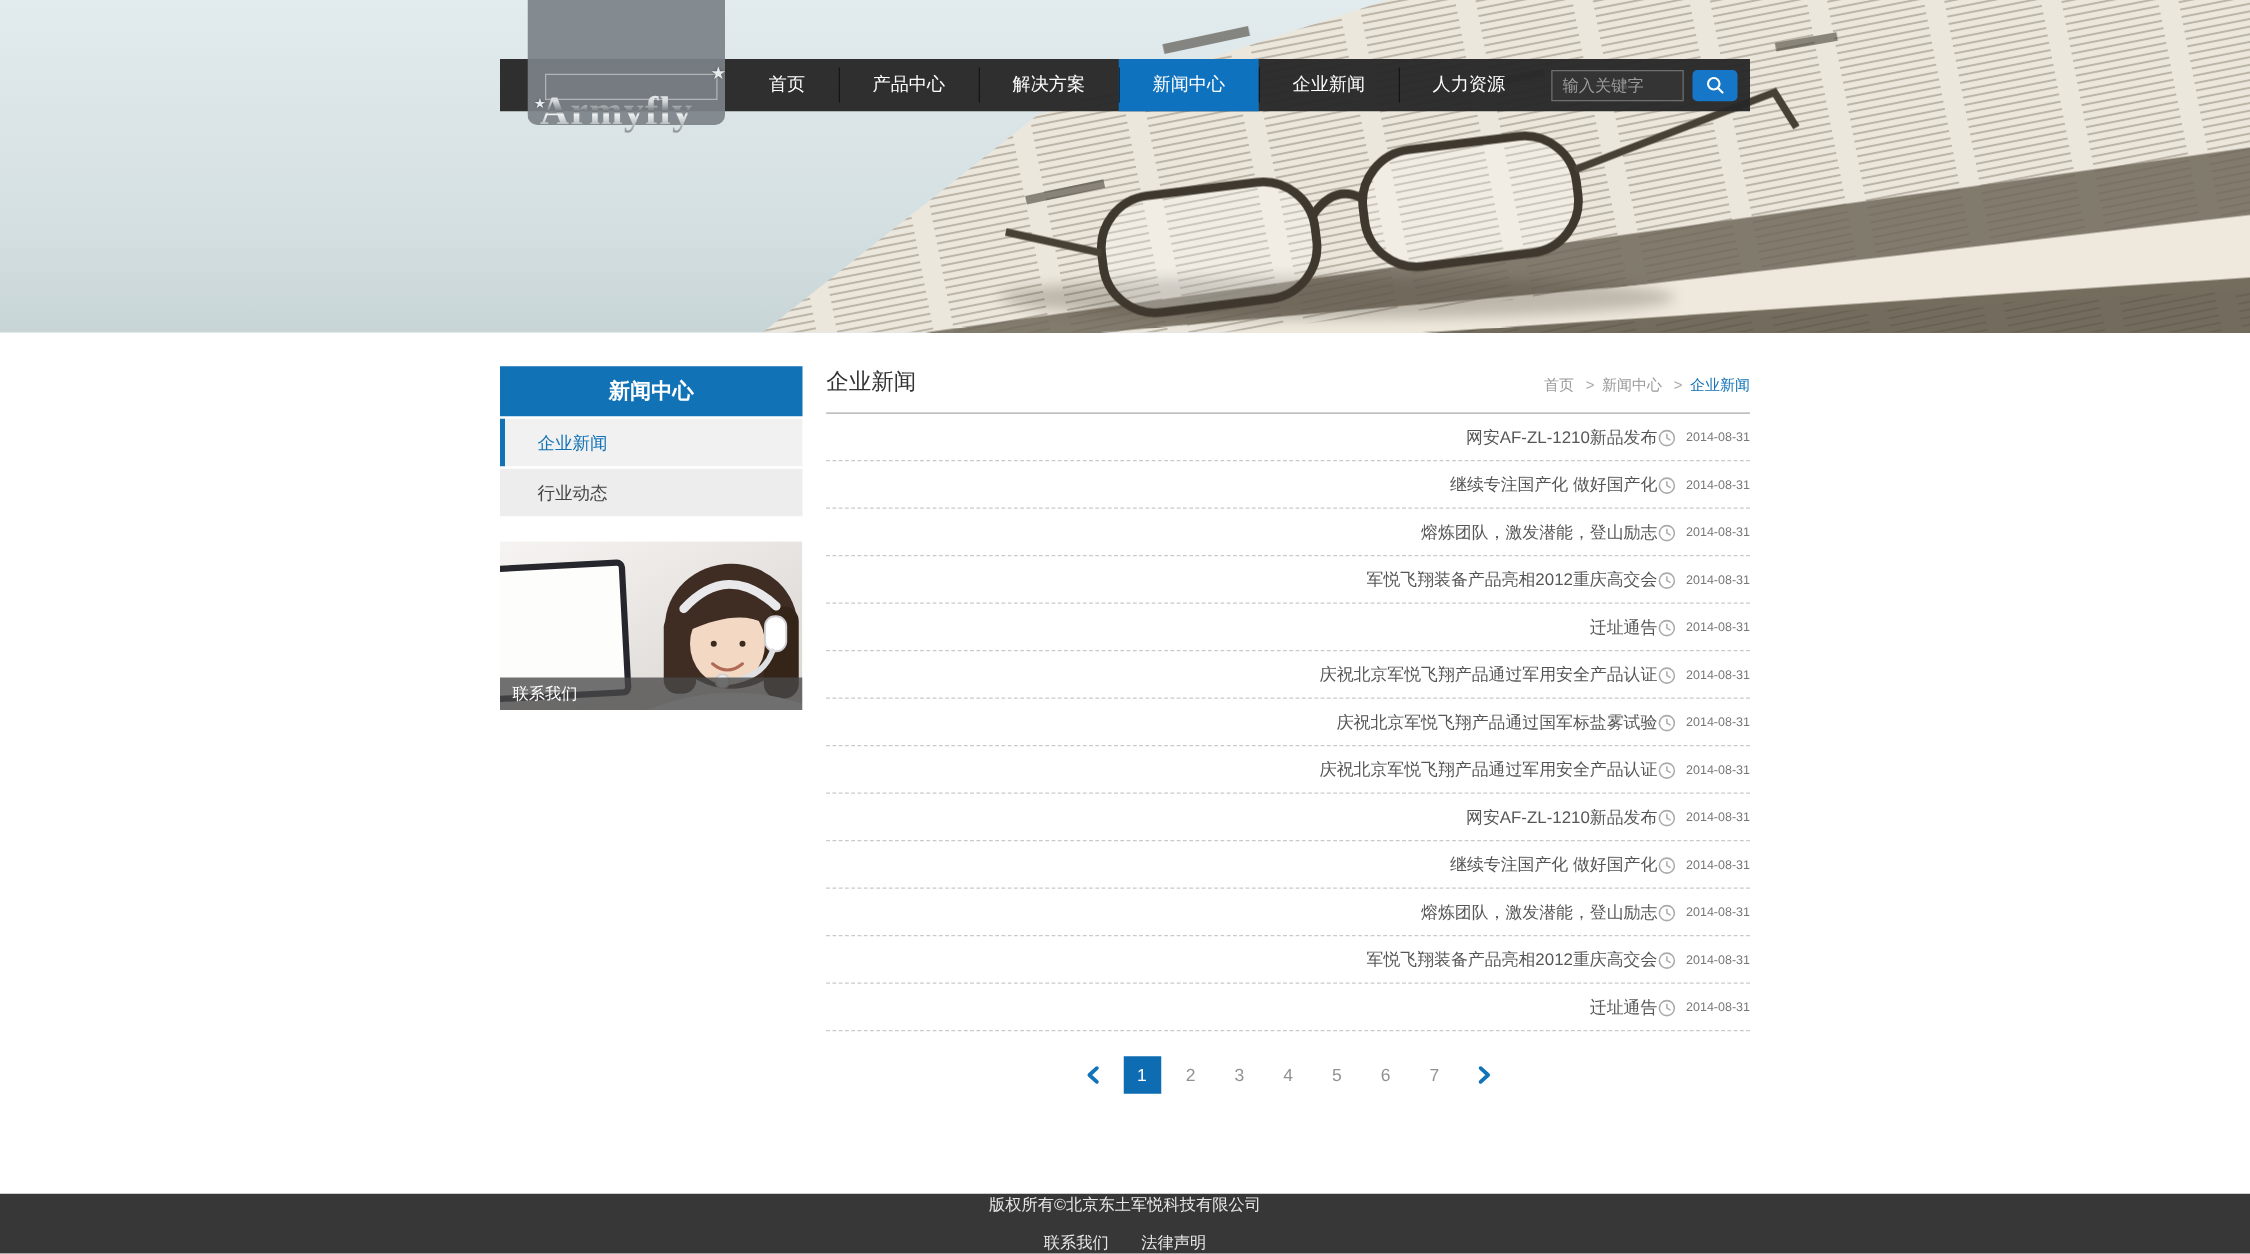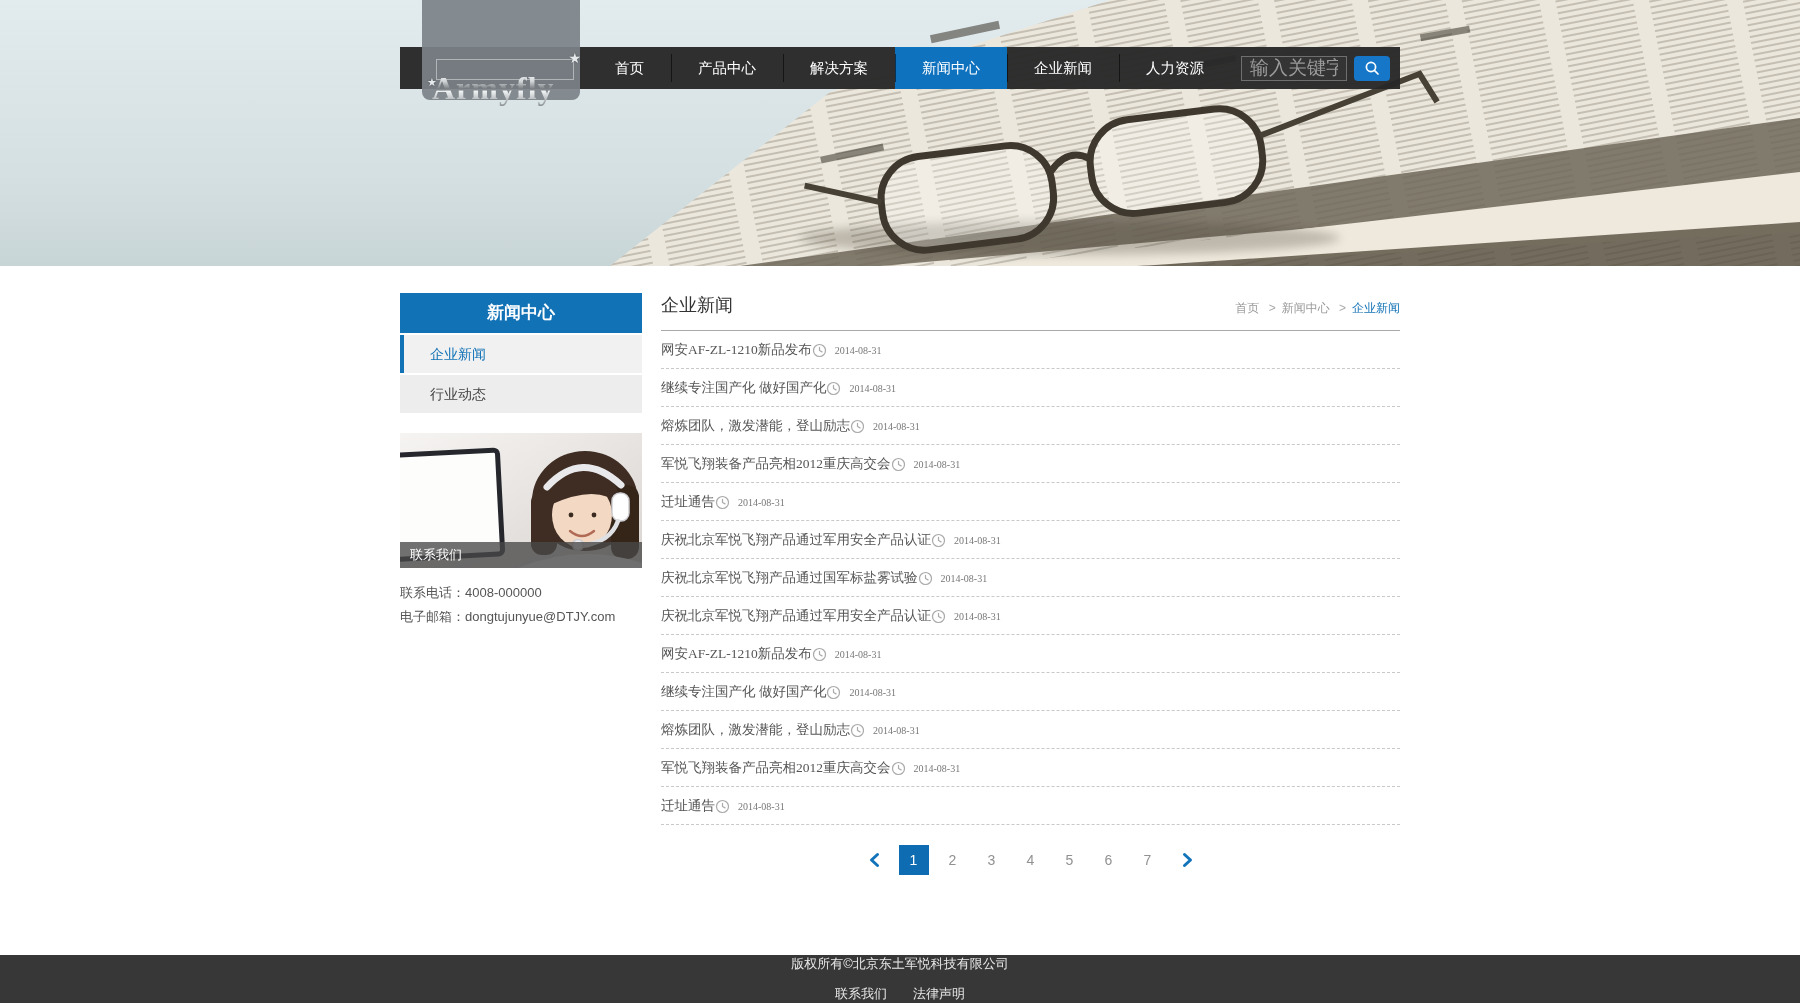--- a/index.html
+++ b/index.html
@@ -30,21 +30,21 @@
 
   .nav-list { display:flex; list-style:none; margin-left:188px; height:42px; }
   .nav-item { position:relative; padding:0 27px; line-height:42px; font-size:14.5px; color:#fff;
               cursor:pointer; white-space:nowrap; }
   .nav-item + .nav-item::before { content:""; position:absolute; left:0; top:7px; bottom:7px; width:1px;
               background:rgba(0,0,0,0.55); }
   .nav-item.active { background:#0f72be; }
 
   .nav-search { margin-left:auto; display:flex; align-items:center; margin-right:10px; }
   .search-input { width:106px; height:25px; background:#343434; border:1px solid #6f6f6f; color:#ddd;
-                  font-size:19px; padding:0 8px; outline:none; }
+                  font-size:13px; padding:0 8px; outline:none; }
   .search-input::placeholder { color:#9a9a9a; }
   .search-btn { width:36px; height:25px; margin-left:7px; background:#1677c8; border:none; border-radius:4px;
                 cursor:pointer; display:flex; align-items:center; justify-content:center; }
 
   
   .content-section { min-height:689px; background:#fff; }
   .content-flex { display:flex; gap:19px; padding-top:27px; }
 
   
   .sidebar { width:242px; flex:0 0 242px; }
@@ -68,22 +68,22 @@
   .main-header { display:flex; align-items:flex-end; justify-content:space-between;
                  padding-bottom:13px; border-bottom:1px solid #a9a9a9; }
   .page-title { font-size:18px; color:#333; font-weight:normal; }
   .breadcrumb { font-size:12px; color:#999; }
   .crumb-wrap .crumb { color:#999; text-decoration:none; cursor:pointer; }
   .crumb-wrap.active .crumb { color:#1272b6; }
   .crumb-sep { margin:0 6px; color:#aaa; }
   .crumb-wrap:first-child .crumb-sep { display:none; }
 
   .news-list { list-style:none; }
-  .news-row { display:flex; align-items:center; justify-content:flex-start;
-              padding:10px 0 9px 0; border-bottom:1px dashed #c9c9c9; cursor:pointer;font-family:Liberation Serif, serif; }
+  .news-row { display:flex; align-items:center; justify-content:flex-end;
+              padding:10px 0 9px 0; border-bottom:1px dashed #c9c9c9; cursor:pointer; }
   .news-title { font-size:13.5px; color:#555; text-decoration:none; }
   .news-meta { display:flex; align-items:center; color:#999; }
   .clock-icon { width:15px; height:15px; color:#aaa; }
   .news-date { font-size:10px; color:#777; margin-left:8px; }
 
   
   .pagination { margin-top:20px; display:flex; align-items:center; justify-content:center; gap:9px; }
   .page-arrow { width:30px; height:30px; display:flex; align-items:center; justify-content:center;
                 cursor:pointer; background:transparent; border:none; }
   .page-arrow svg { width:16px; height:16px; stroke:#1173b9; stroke-width:3; fill:none;
@@ -216,24 +216,20 @@
                 <path d="M170 98 Q182 108 194 98" stroke="#b06a55" stroke-width="2.4" fill="none" stroke-linecap="round"></path>
                 <path d="M147 54 Q182 16 221 52" stroke="#e9e9ec" stroke-width="7" fill="none" stroke-linecap="round"></path>
                 <rect x="212" y="60" width="17" height="28" rx="8" fill="#ffffff" stroke="#cfcfd4" stroke-width="1.5"></rect>
                 <path d="M218 88 Q210 110 182 112" stroke="#dfe0e4" stroke-width="4.5" fill="none" stroke-linecap="round"></path>
                 <circle cx="178" cy="112" r="5.5" fill="#efeff2" stroke="#cfcfd4" stroke-width="1.5"></circle>
                 <path d="M118 135 Q180 110 242 130 L242 135 Z" fill="#fbfbfb"></path>
               </g>
             </svg>
             <div class="contact-overlay">联系我们</div>
           </div>
-          <div class="contact-lines">
-            <div class="contact-line">联系电话：4008-000000</div>
-            <div class="contact-line">电子邮箱：dongtujunyue@DTJY.com</div>
-          </div>
         </div>
       </aside>
 
       <main class="main-col">
         <div class="main-header">
           <h1 class="page-title">企业新闻</h1>
           <div class="breadcrumb">
   <span class="crumb-wrap"><a class="crumb">首页</a></span>
 
   <span class="crumb-wrap"><span class="crumb-sep">&gt;</span><a class="crumb">新闻中心</a></span>

